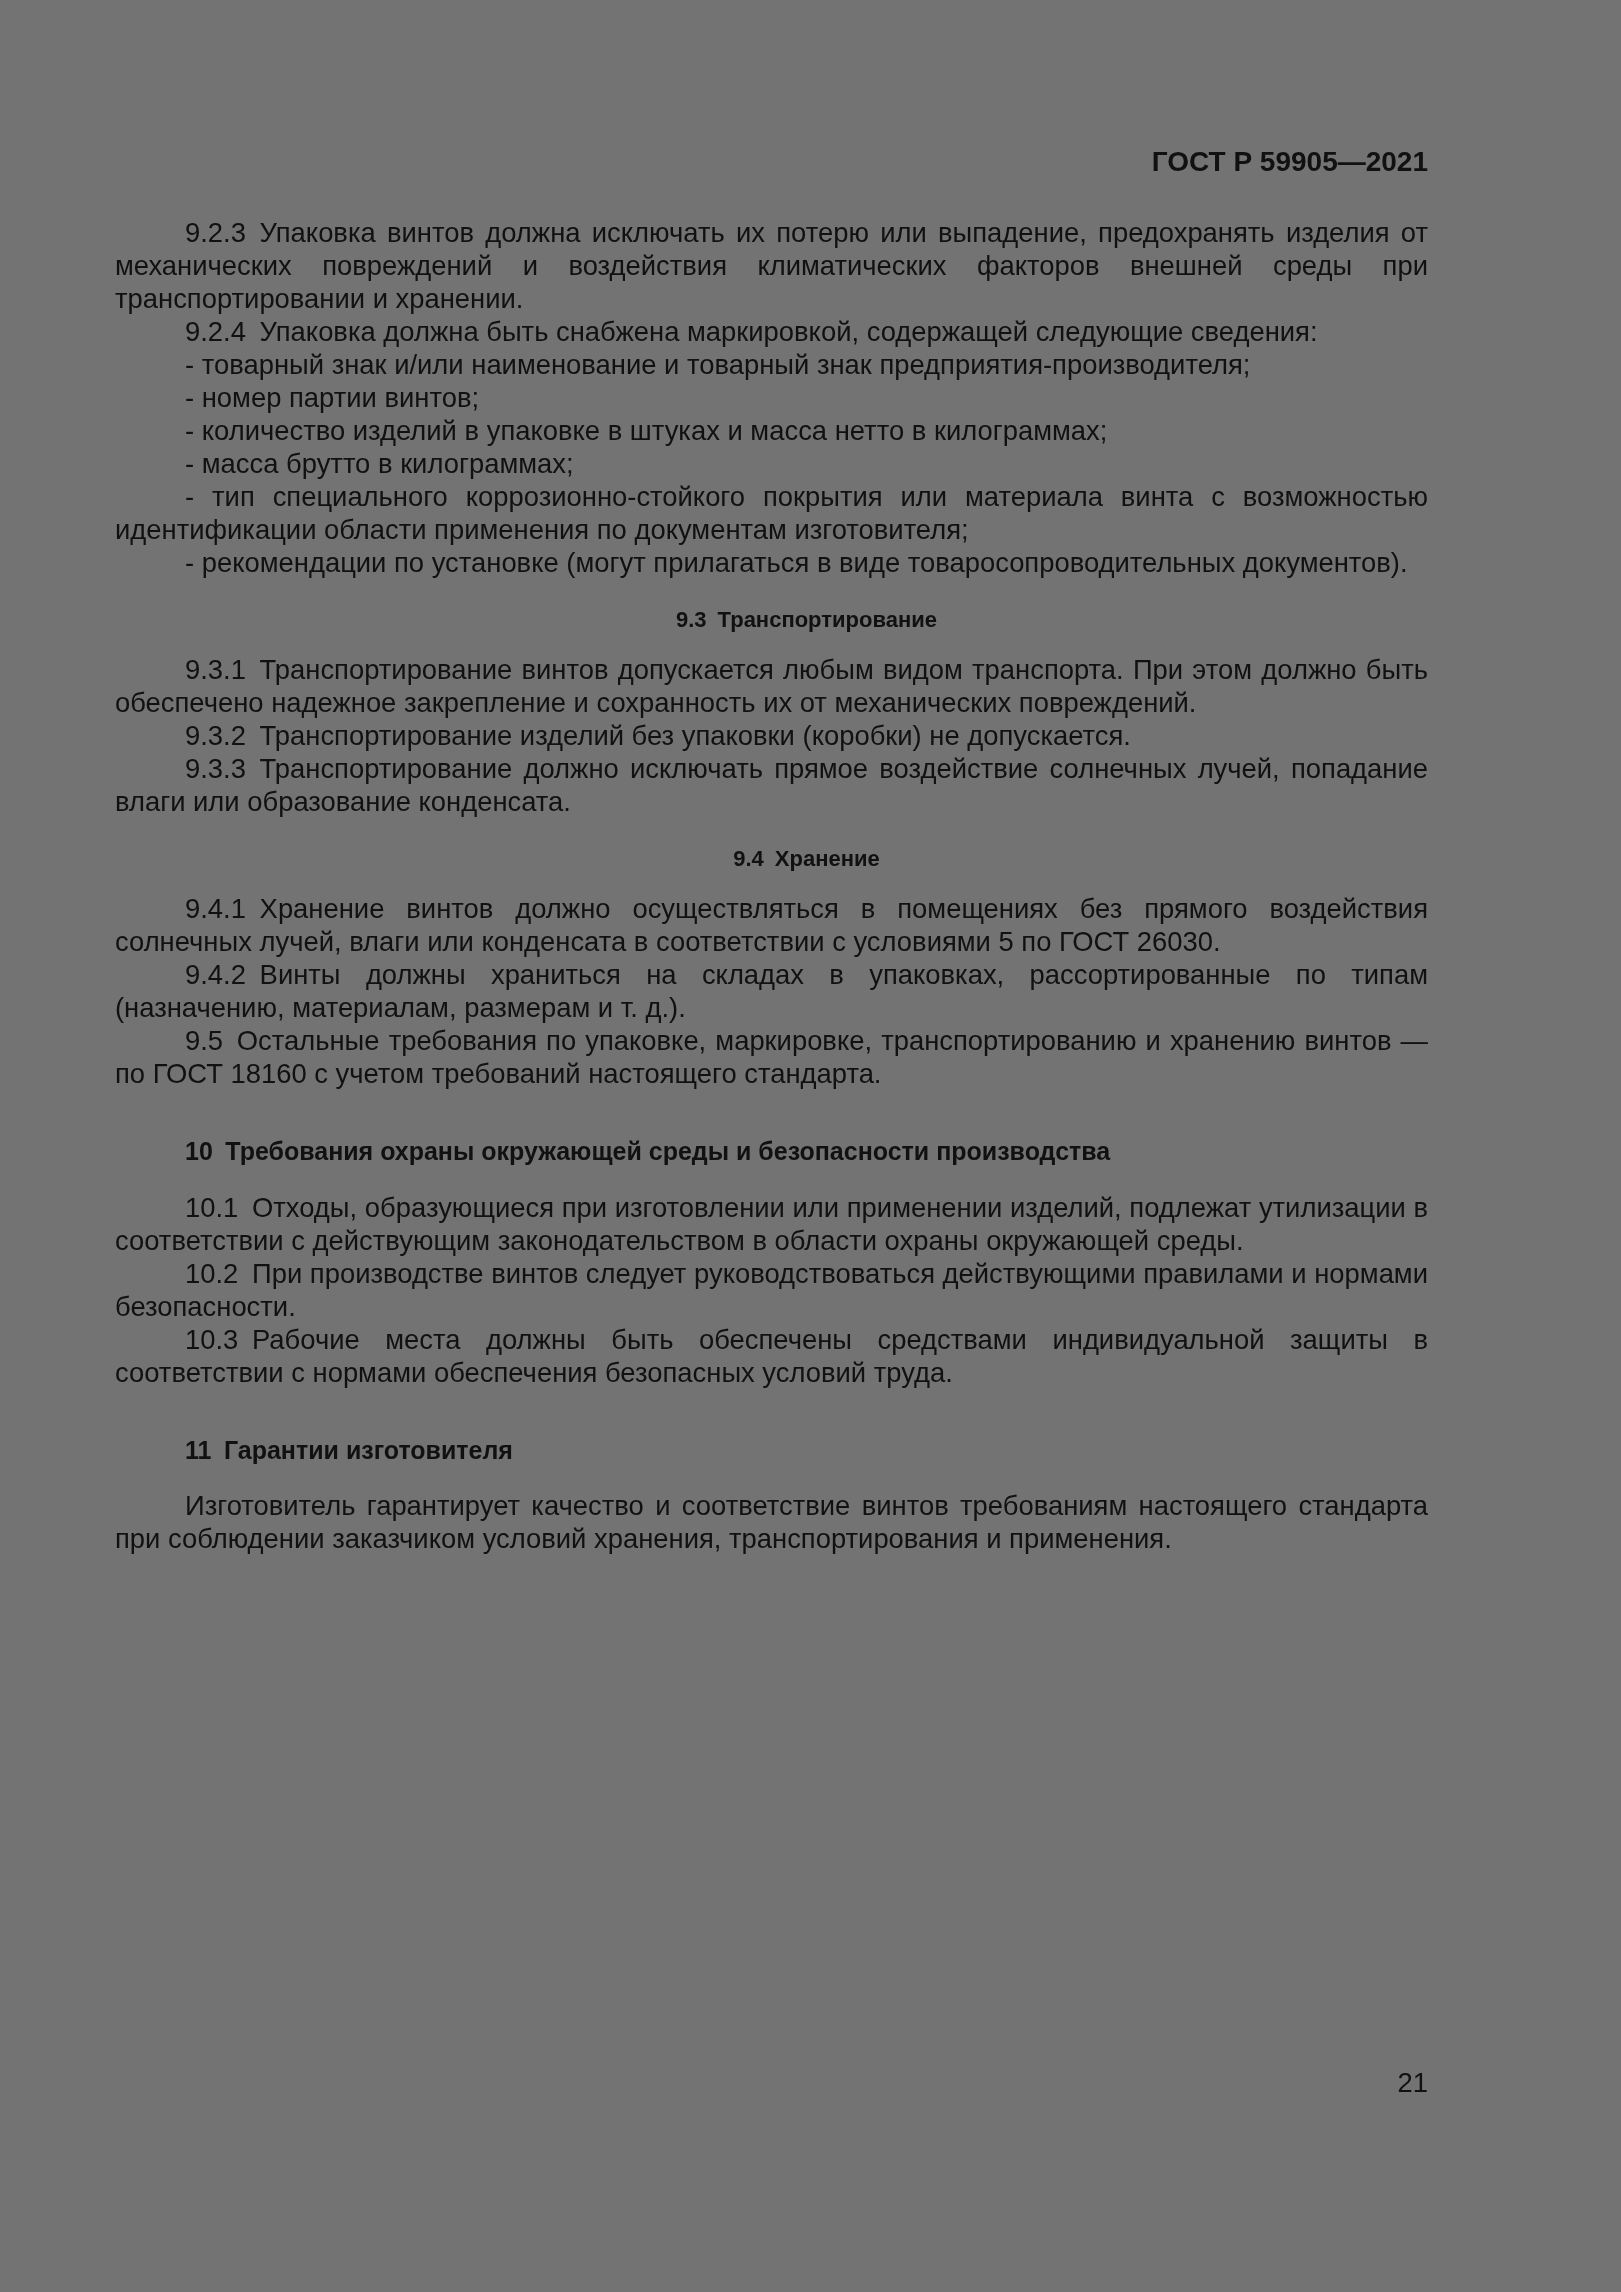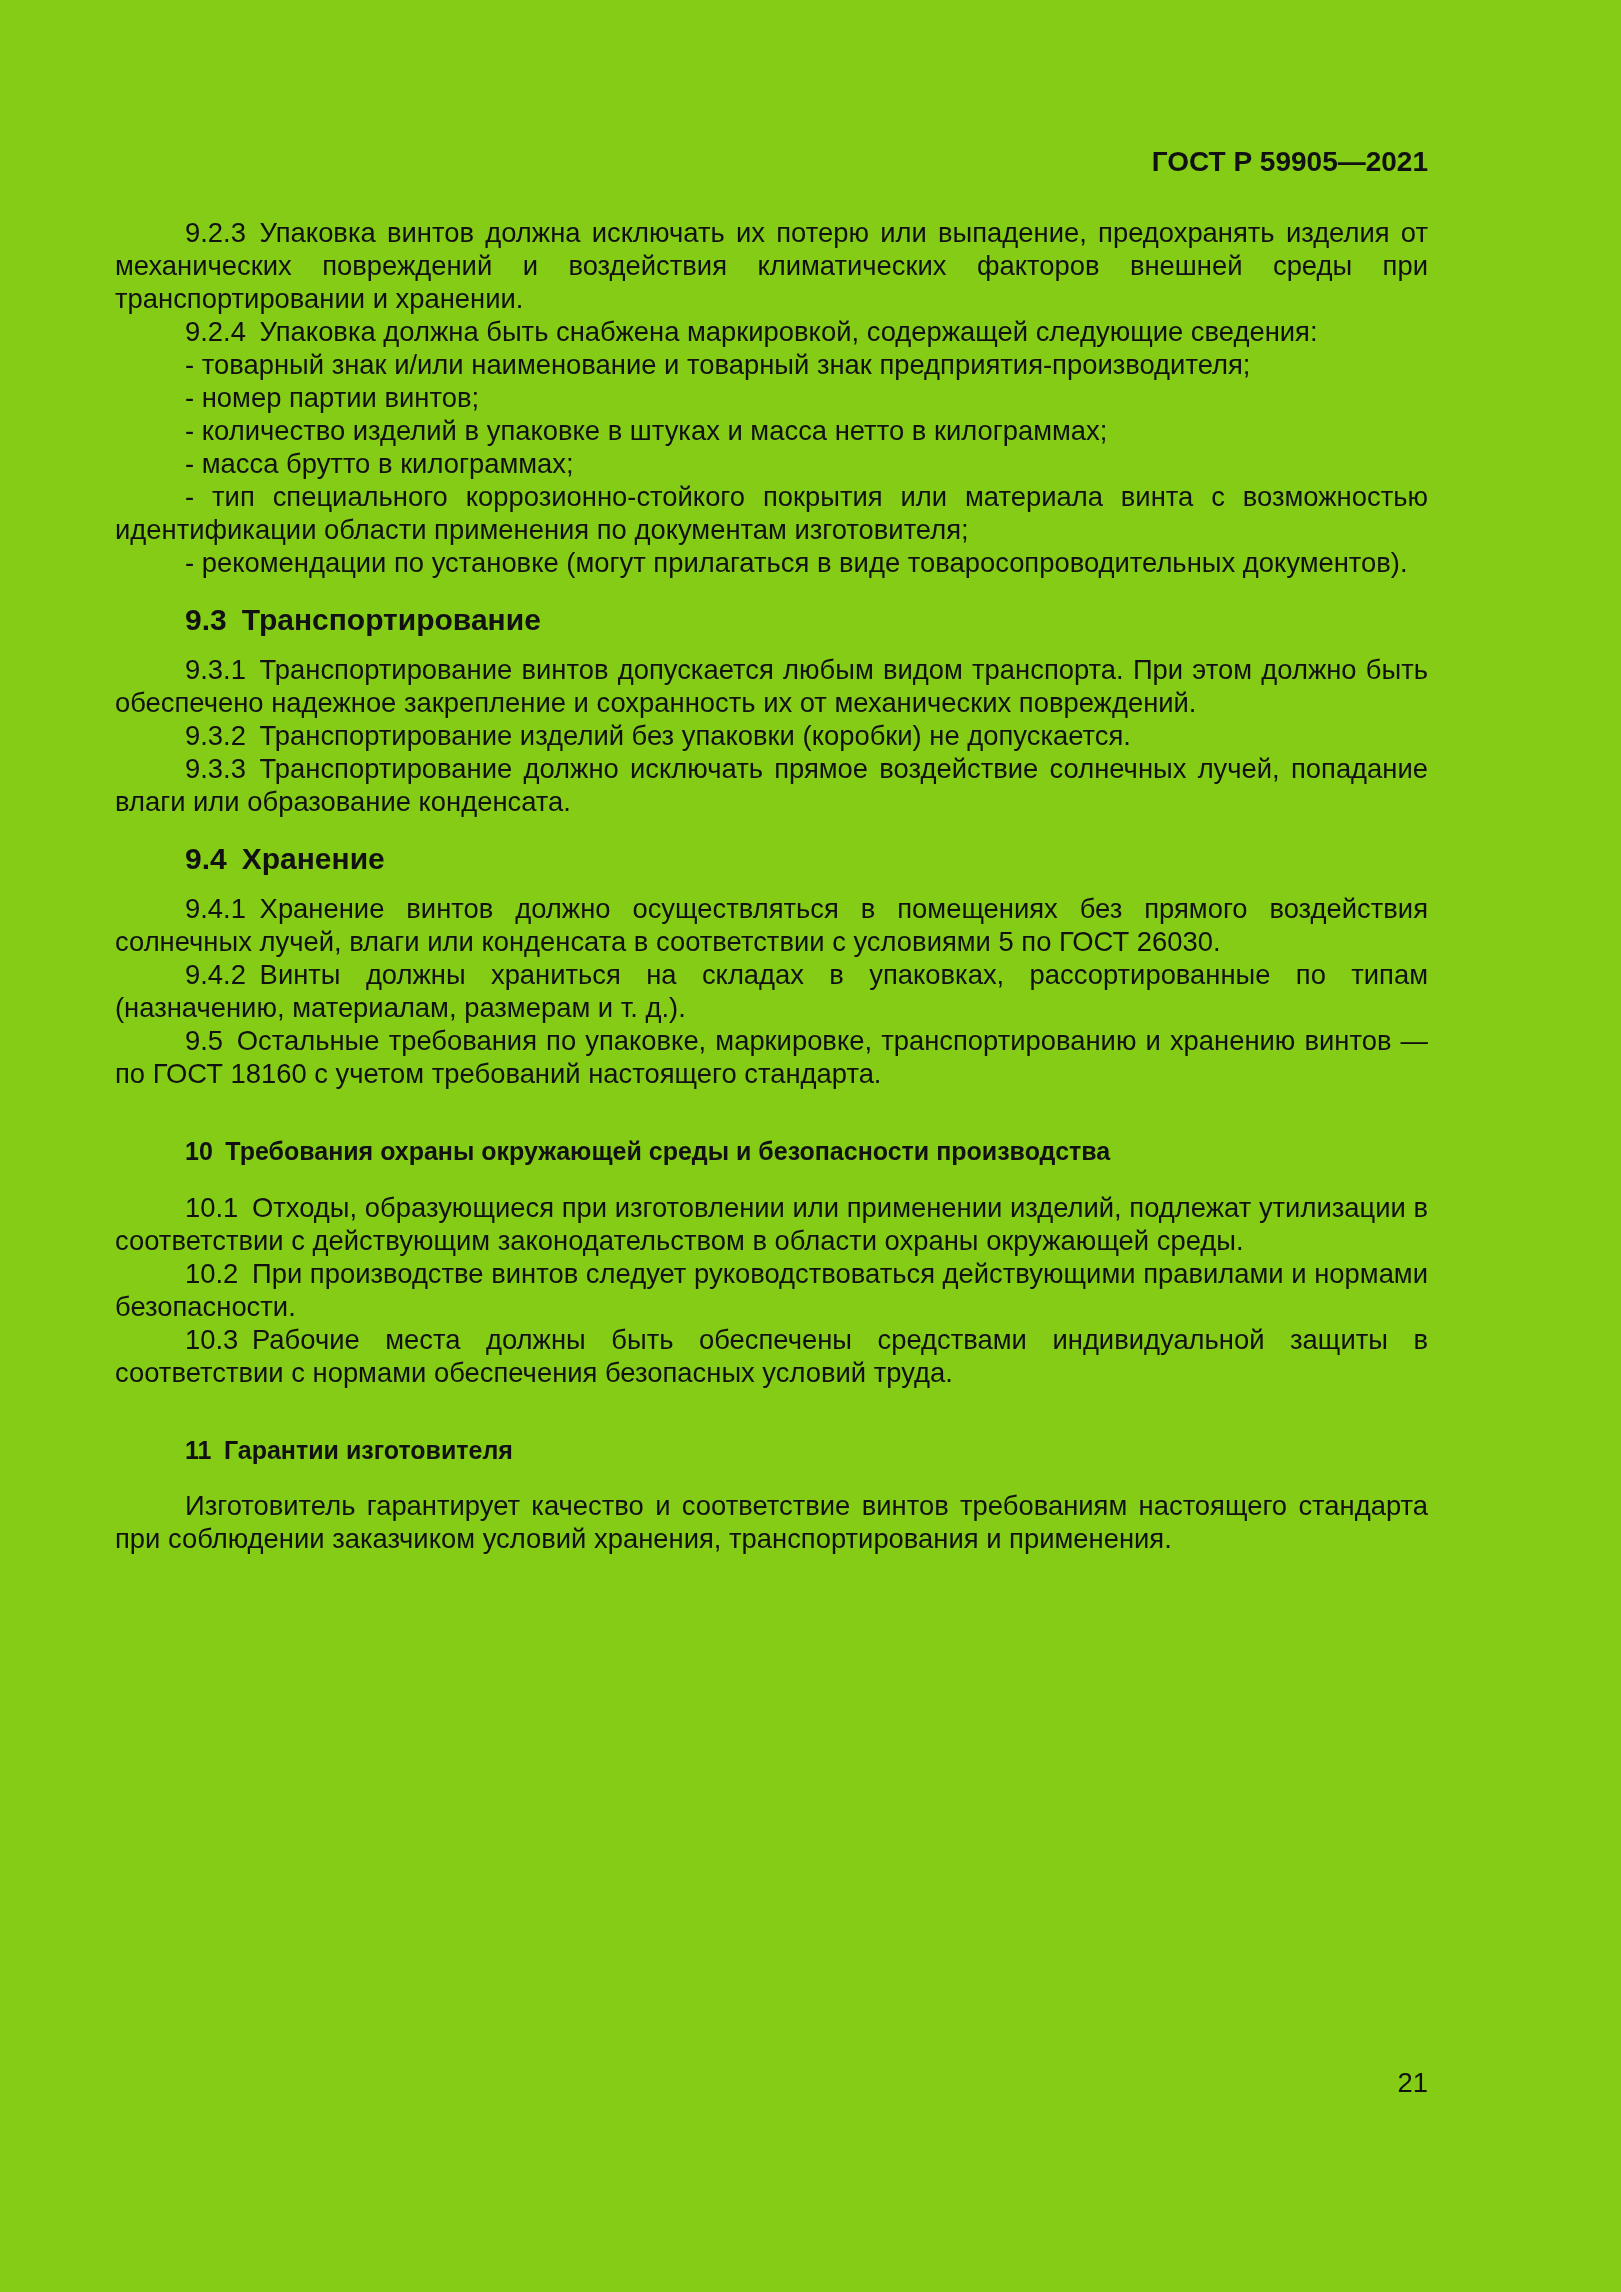--- a/index.html
+++ b/index.html
@@ -4,21 +4,21 @@
 <style>
   html, body {
     margin: 0;
     padding: 0;
     background: #ffffff;
   }
   .page {
     position: relative;
     width: 1621px;
     height: 2293px;
-    background: #84cc16;
+    background: #737373;
     font-family: "Liberation Sans", sans-serif;
     color: #111111;
     overflow: hidden;
   }
   .textblock {
     position: absolute;
     left: 115px;
     width: 1313px;
   }
   .doc-header {
@@ -33,25 +33,25 @@
   }
   .para {
     margin: 0;
     font-size: 27.4px;
     line-height: 33px;
     text-align: justify;
     text-indent: 70px;
   }
   .sub-heading {
     margin: 23.5px 0 17.6px 0;
-    font-size: 30px;
+    font-size: 22px;
     line-height: 33px;
     font-weight: 700;
     text-indent: 70px;
-    text-align: left;
+    text-align: center;
   }
   .section-heading {
     margin: 42px 0 19.6px 0;
     font-size: 25px;
     line-height: 39px;
     font-weight: 700;
     text-indent: 70px;
     text-align: left;
   }
   .page-number {

